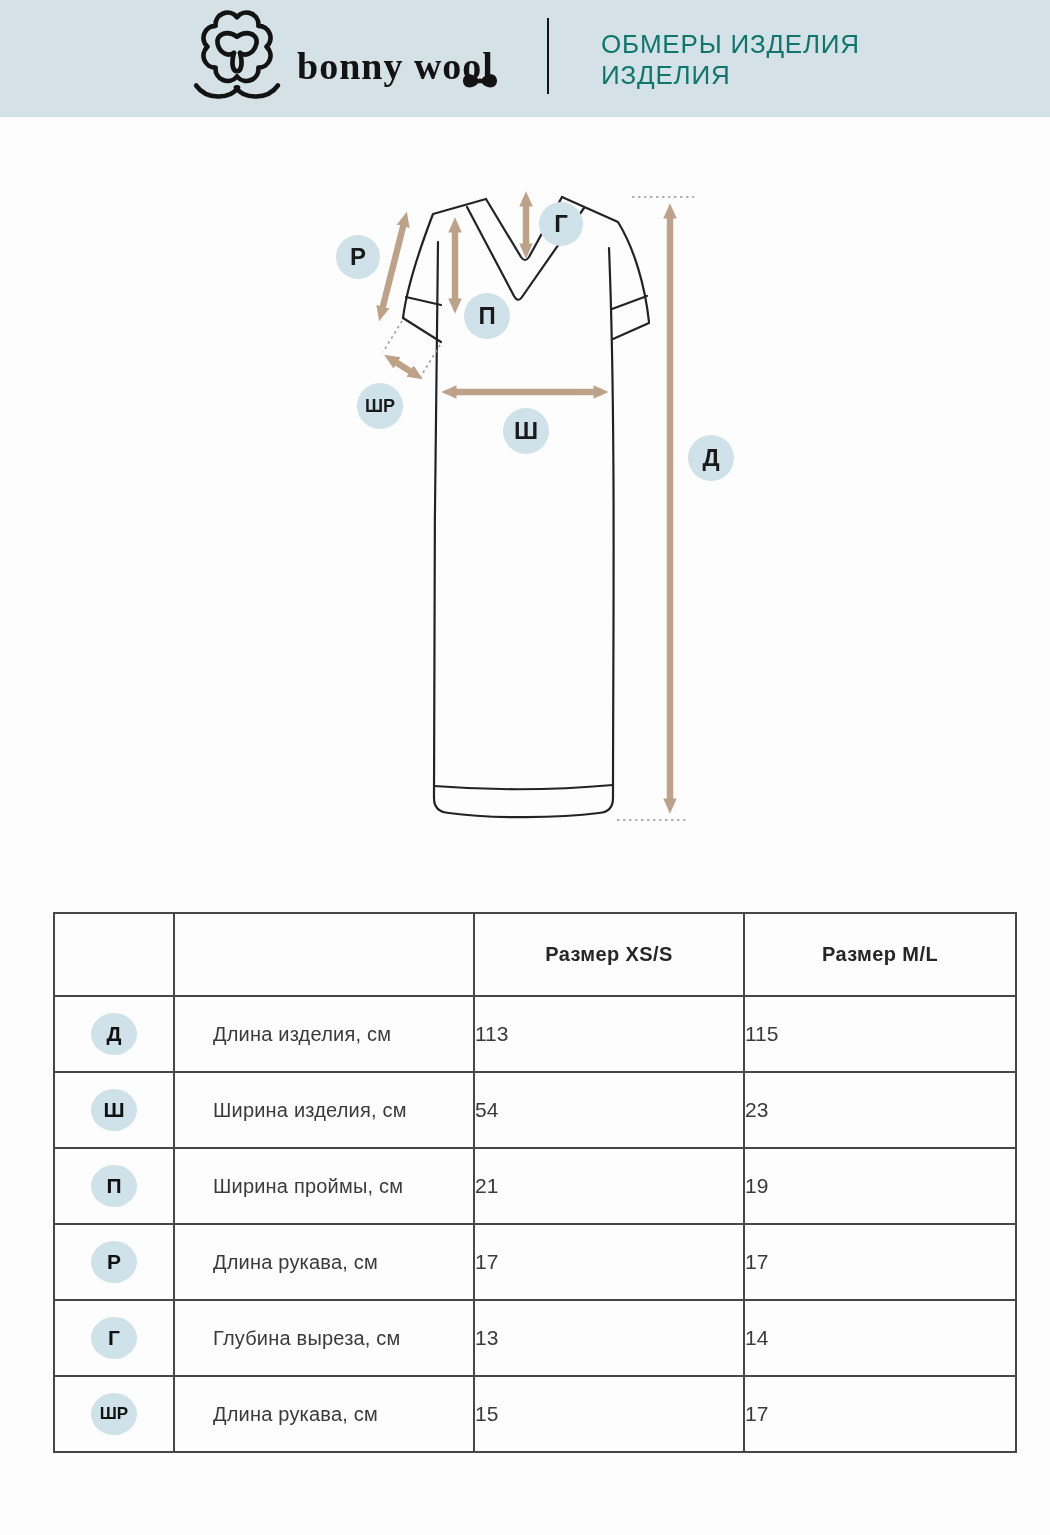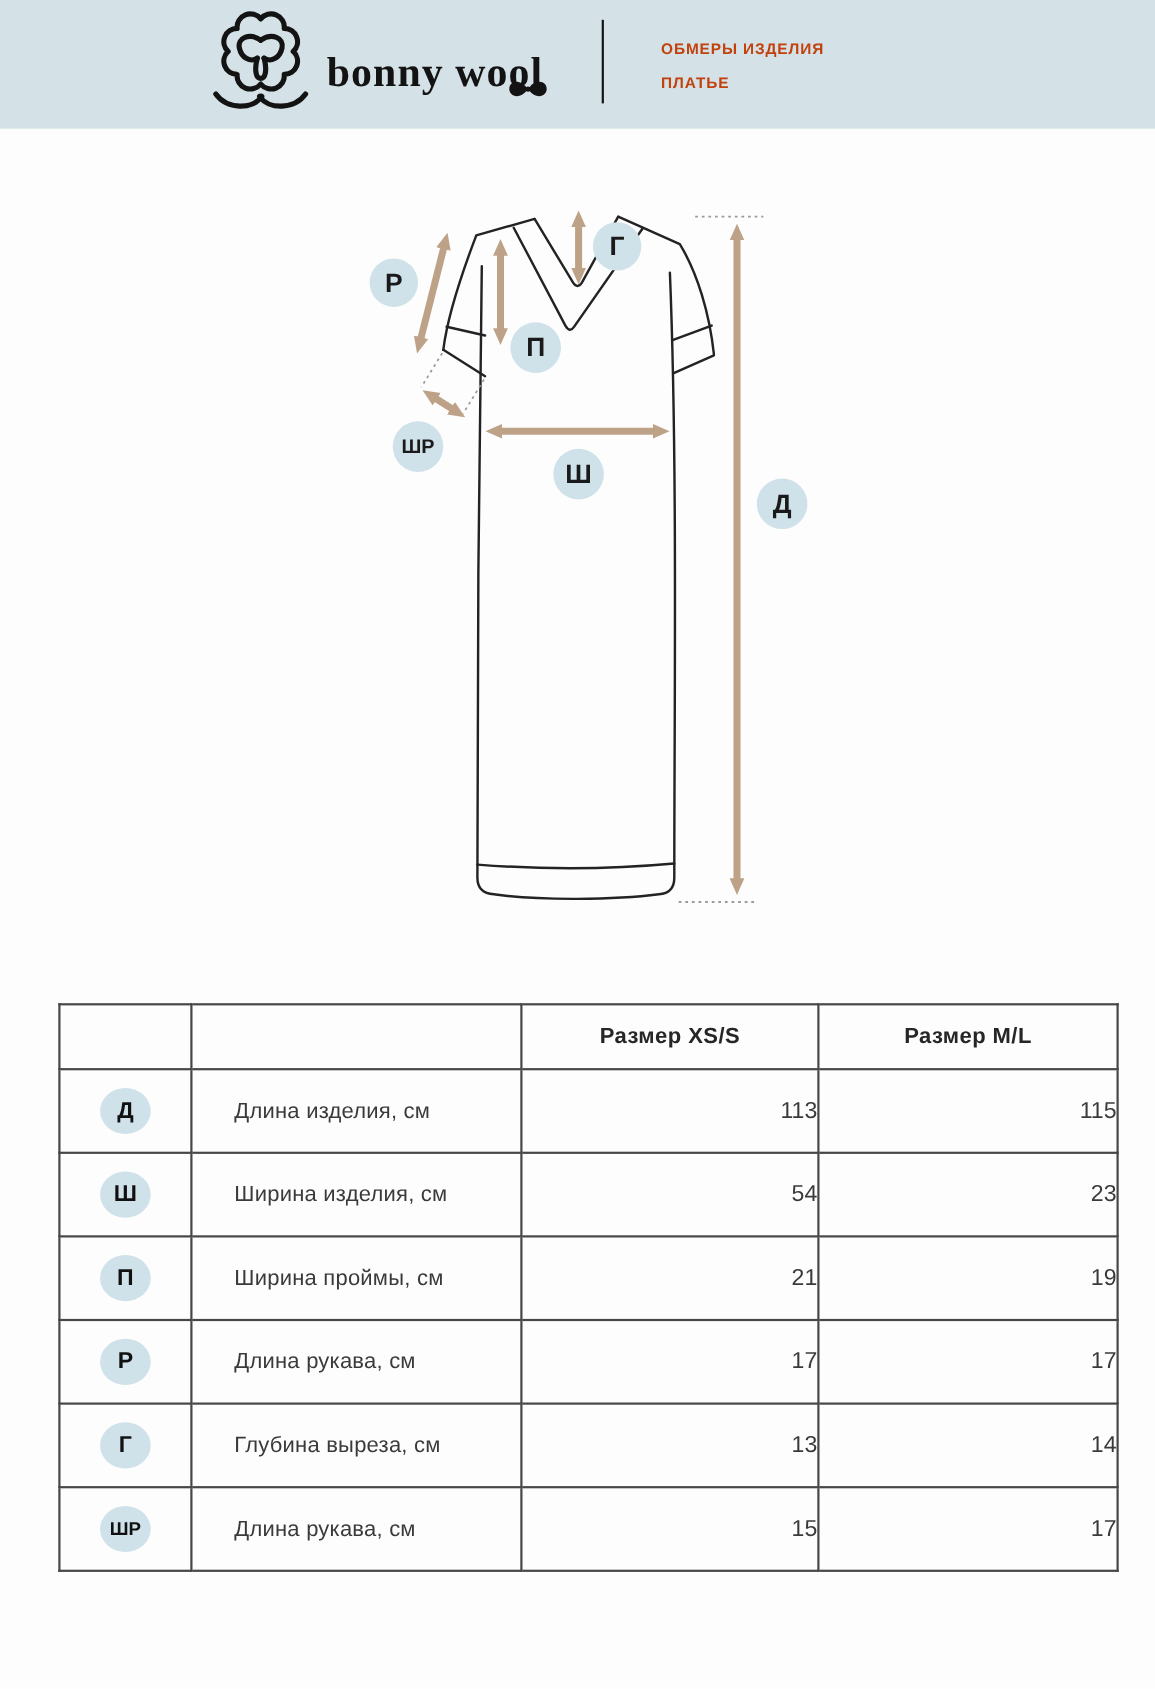--- a/index.html
+++ b/index.html
@@ -13,44 +13,44 @@
   .page{position:relative;width:1050px;height:1535px;background:#fdfdfd;overflow:hidden;margin:0 auto;}
 
   
   .header{position:absolute;left:0;top:0;width:1050px;height:117px;background:var(--header-bg);}
   .logo{position:absolute;left:186px;top:10px;width:102px;height:97px;}
   .brand{position:absolute;left:297px;top:33px;font-family:"Liberation Serif","DejaVu Serif",serif;
          font-size:38px;font-weight:600;letter-spacing:1px;color:#131313;white-space:nowrap;margin-top:11px;}
   .bow{position:absolute;left:461px;top:69px;width:38px;height:24px;}
   .header-divider{position:absolute;left:547px;top:18px;width:2px;height:76px;background:#151515;}
   .title-block{position:absolute;left:601px;top:29px;}
-  .title-line{font-size:14px;font-weight:700;letter-spacing:0.8px;color:#c2410c;line-height:31px;white-space:nowrap;}
+  .title-line{font-size:26px;font-weight:400;letter-spacing:0.8px;color:#0f766e;line-height:31px;white-space:nowrap;}
 
   
   .diagram{position:absolute;left:0;top:117px;width:1050px;height:793px;}
   .dress-line{stroke:#232323;stroke-width:2.2;fill:none;stroke-linecap:round;stroke-linejoin:round;}
   .dotted{stroke:#9b9b9b;stroke-width:1.6;fill:none;stroke-dasharray:2.5 3.5;}
   .arrow{stroke:var(--arrow-tan);stroke-width:6.4;fill:none;}
   .marker-circle{fill:var(--accent-blue);}
   .marker-letter{font-family:"Liberation Sans",sans-serif;font-weight:700;font-size:24px;fill:#1a1a1a;text-anchor:middle;}
   .marker-letter.small{font-size:18px;}
 
   
   .size-table{position:absolute;left:53px;top:912px;width:962px;border-collapse:collapse;table-layout:fixed;}
   .size-table col.c1{width:120px;} .size-table col.c2{width:300px;}
   .size-table col.c3{width:270px;} .size-table col.c4{width:272px;}
   .size-table th,.size-table td{border:2px solid var(--line-dark);vertical-align:middle;}
-  .size-table thead th{height:59px;font-size:20px;font-weight:600;letter-spacing:0.4px;color:#262626;text-align:center;}
+  .size-table thead th{height:83px;font-size:20px;font-weight:600;letter-spacing:0.4px;color:#262626;text-align:center;}
   .size-table tbody tr{height:76px;}
   .cell-letter{text-align:center;}
   .badge{display:inline-flex;align-items:center;justify-content:center;width:46px;height:42px;border-radius:50%;
          background:var(--accent-blue);font-size:21px;font-weight:700;color:#111;}
   .badge.badge-wide{font-size:17px;}
   .cell-name{padding-left:38px;font-size:20px;font-weight:400;letter-spacing:0.2px;color:#3a3a3a;text-align:left;}
-  .cell-value{text-align:right;font-size:21px;font-weight:400;color:#3a3a3a;}
+  .cell-value{text-align:left;font-size:21px;font-weight:400;color:#3a3a3a;}
 </style>
 </head>
 <body>
 
 <div class="page">
 
   <div class="header">
 
     <svg class="logo" viewBox="0 0 100 95" aria-hidden="true">
       <g stroke="#131313" stroke-width="4.6" fill="none" stroke-linecap="round" stroke-linejoin="round">
@@ -73,21 +73,21 @@
 
     <svg class="bow" viewBox="0 0 38 24" aria-hidden="true">
       <path d="M19,12 C12,2 2,4 2,12 C2,19 12,22 19,12 C26,2 36,4 36,12 C36,19 26,22 19,12 Z" fill="#131313"></path>
       <circle cx="19" cy="12" r="2.4" fill="#131313"></circle>
     </svg>
 
     <div class="header-divider"></div>
 
     <div class="title-block">
       <div class="title-line">ОБМЕРЫ ИЗДЕЛИЯ</div>
-      <div class="title-line">ПЛАТЬЕ</div>
+      <div class="title-line">ИЗДЕЛИЯ</div>
     </div>
   </div>
 
   <svg class="diagram" viewBox="0 117 1050 793">
     <defs>
       <marker id="ah" viewBox="0 0 10 10" refX="2.2" refY="5" markerWidth="2.5" markerHeight="2.5" orient="auto-start-reverse">
         <path d="M0,0.8 L9.5,5 L0,9.2 Z" fill="var(--arrow-tan)"></path>
       </marker>
     </defs>
 

